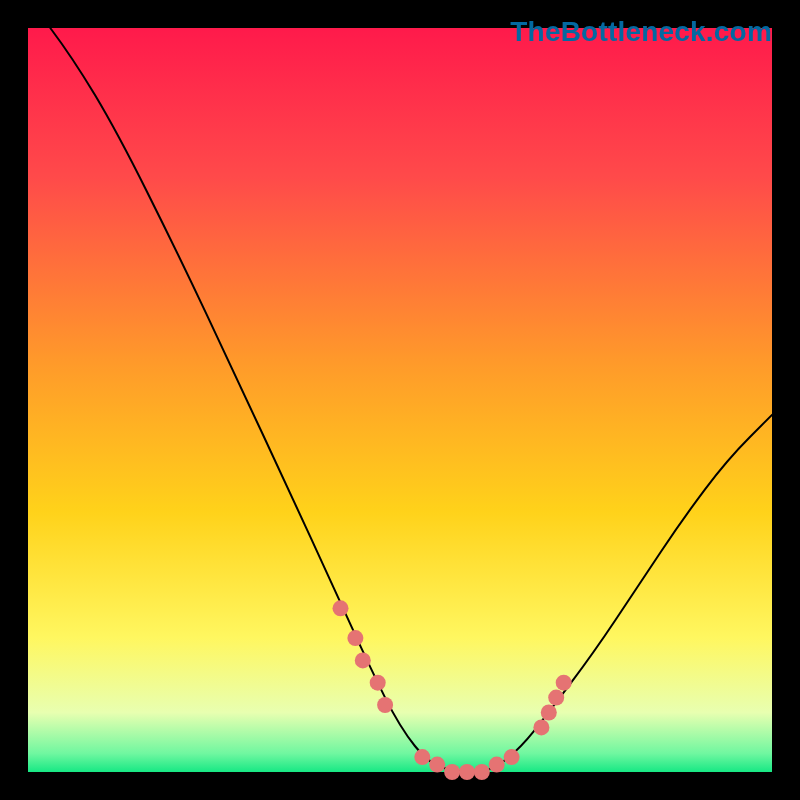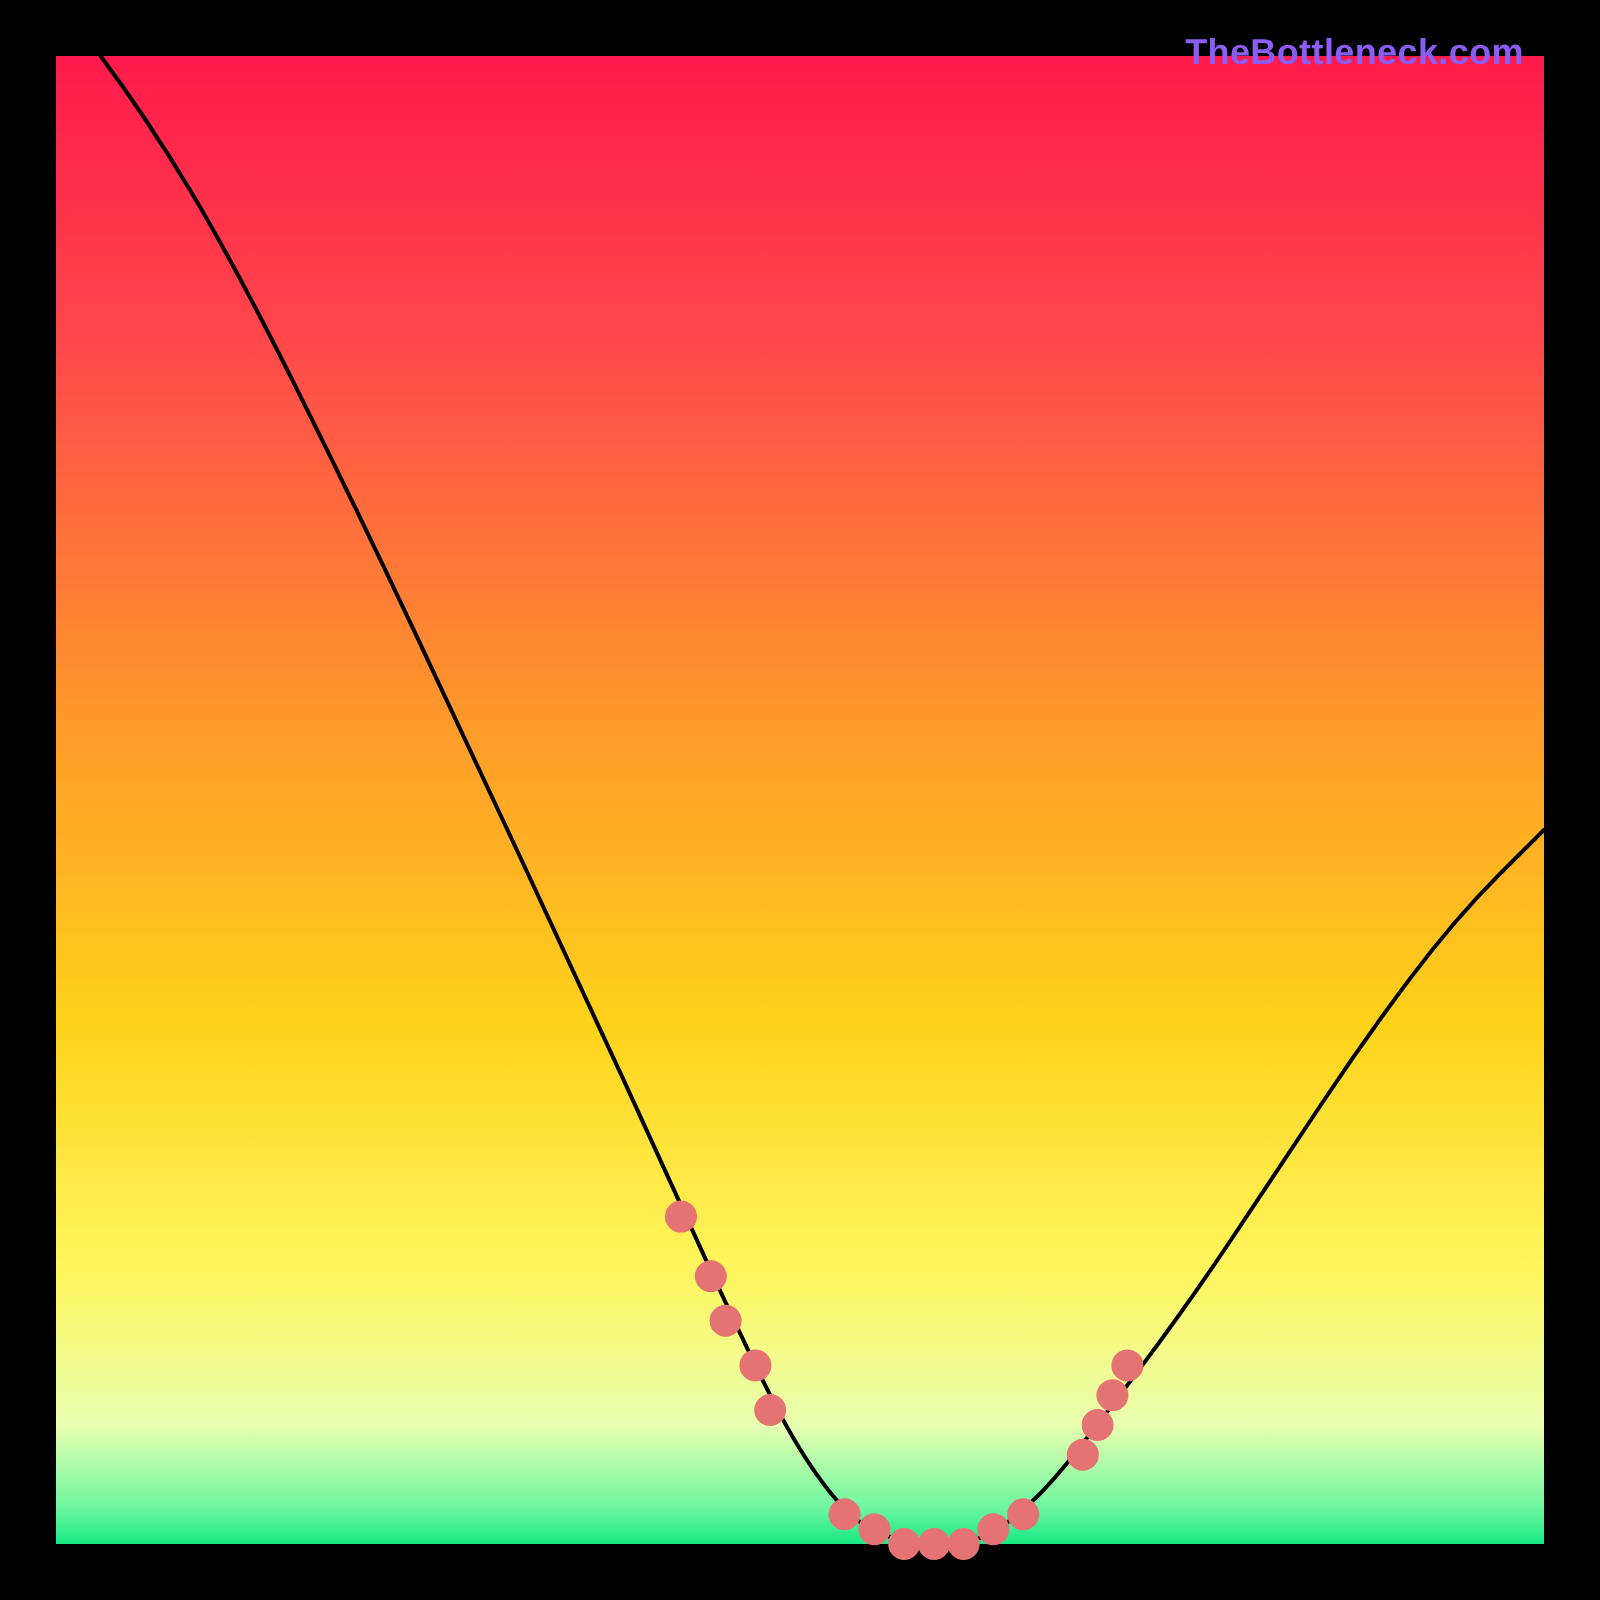--- a/index.html
+++ b/index.html
@@ -15,24 +15,24 @@
     position: absolute;
     left: 16px;
     top: 16px;
     width: 768px;
     height: 768px;
     box-sizing: border-box;
   }
   .watermark {
     position: absolute;
     top: 0px;
-    right: 22px;
-    font-size: 18px;
+    right: 12px;
+    font-size: 28px;
     font-weight: 600;
-    color: #8b5cf6;
+    color: #0369a1;
     letter-spacing: 0.2px;
     user-select: none;
   }
   svg {
     display: block;
   }
 </style>
 </head>
 <body>
 

